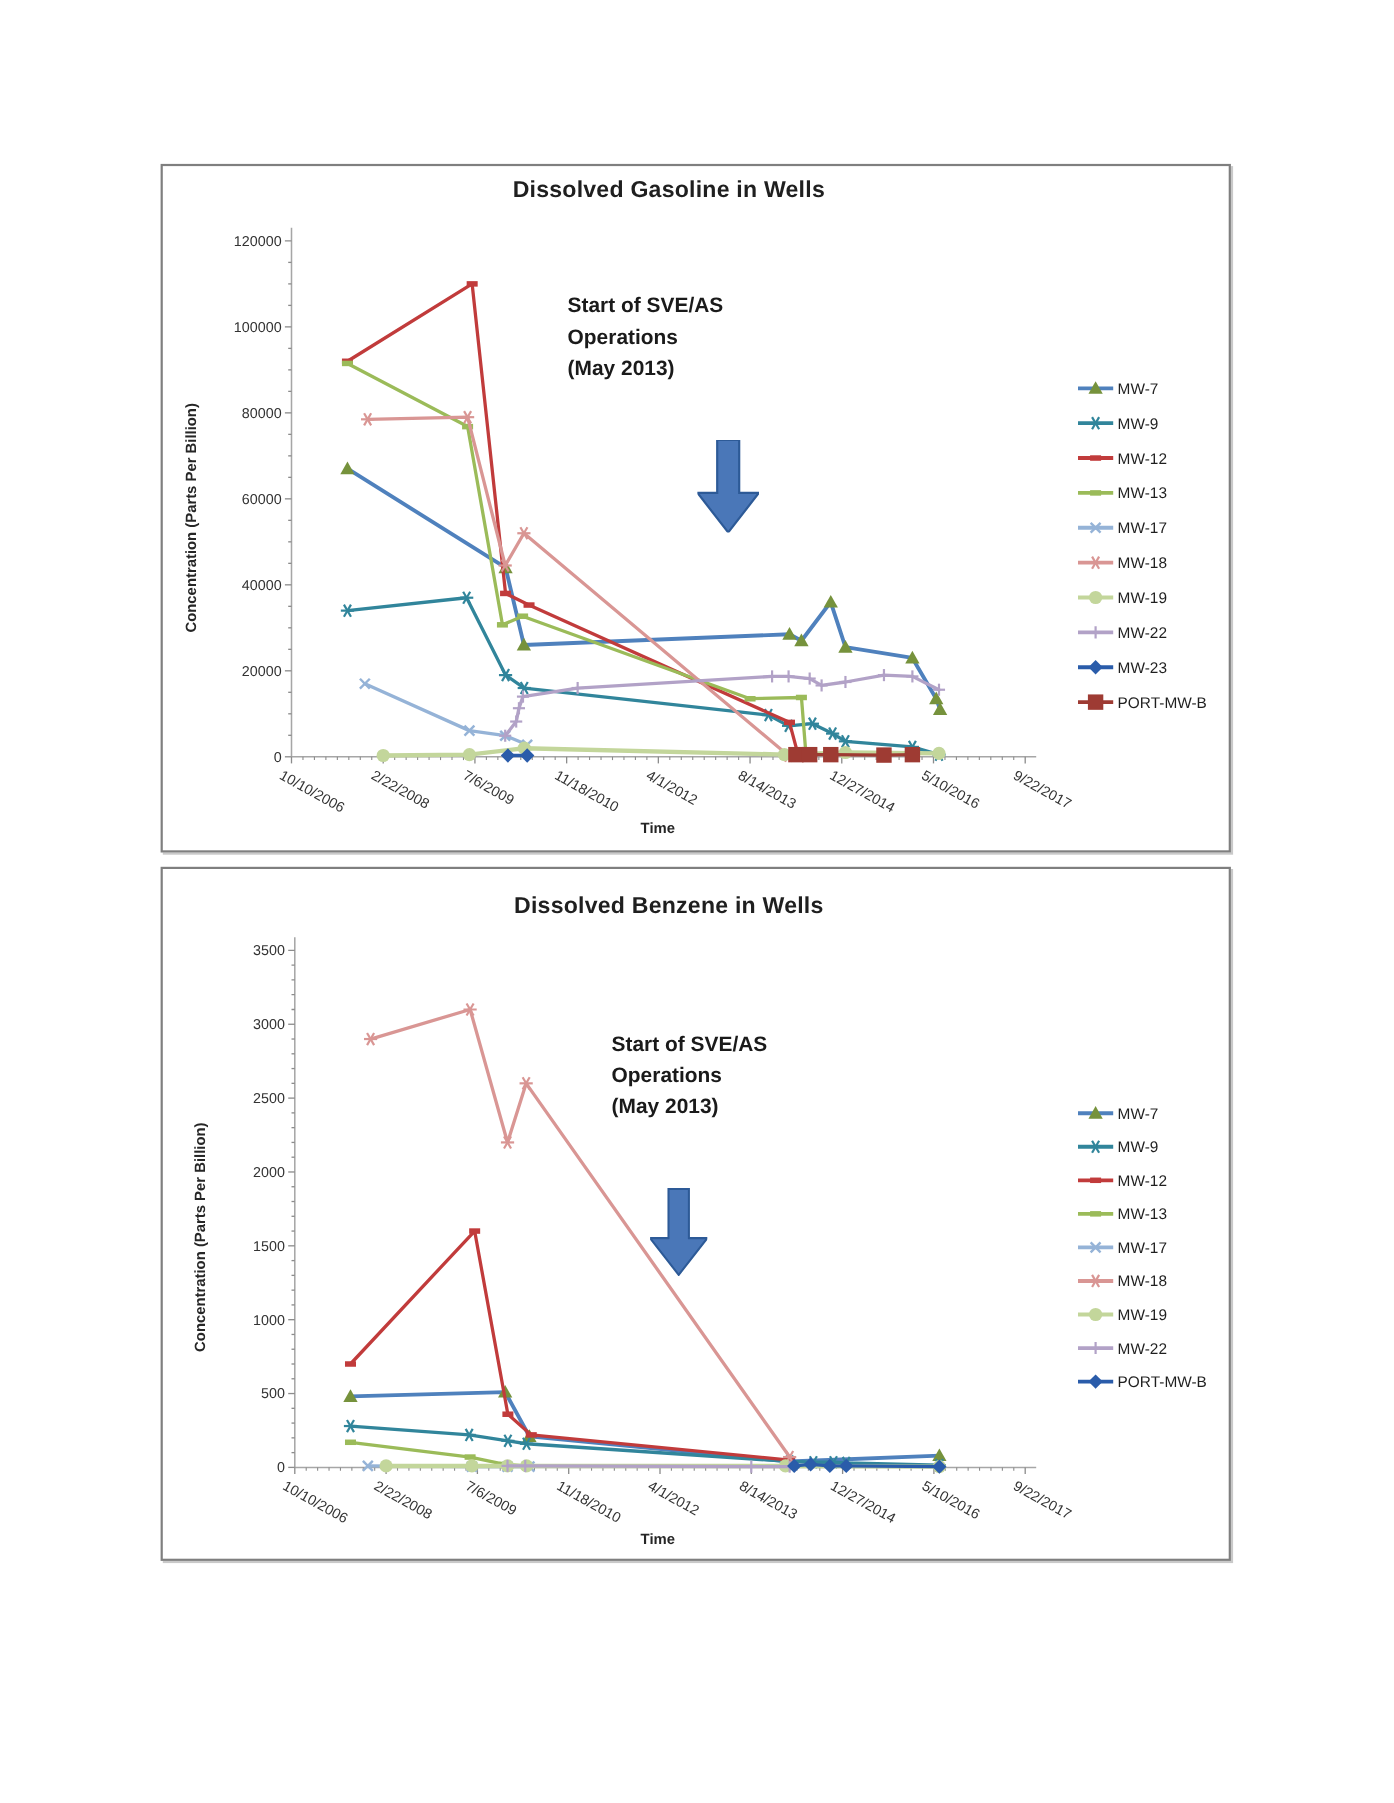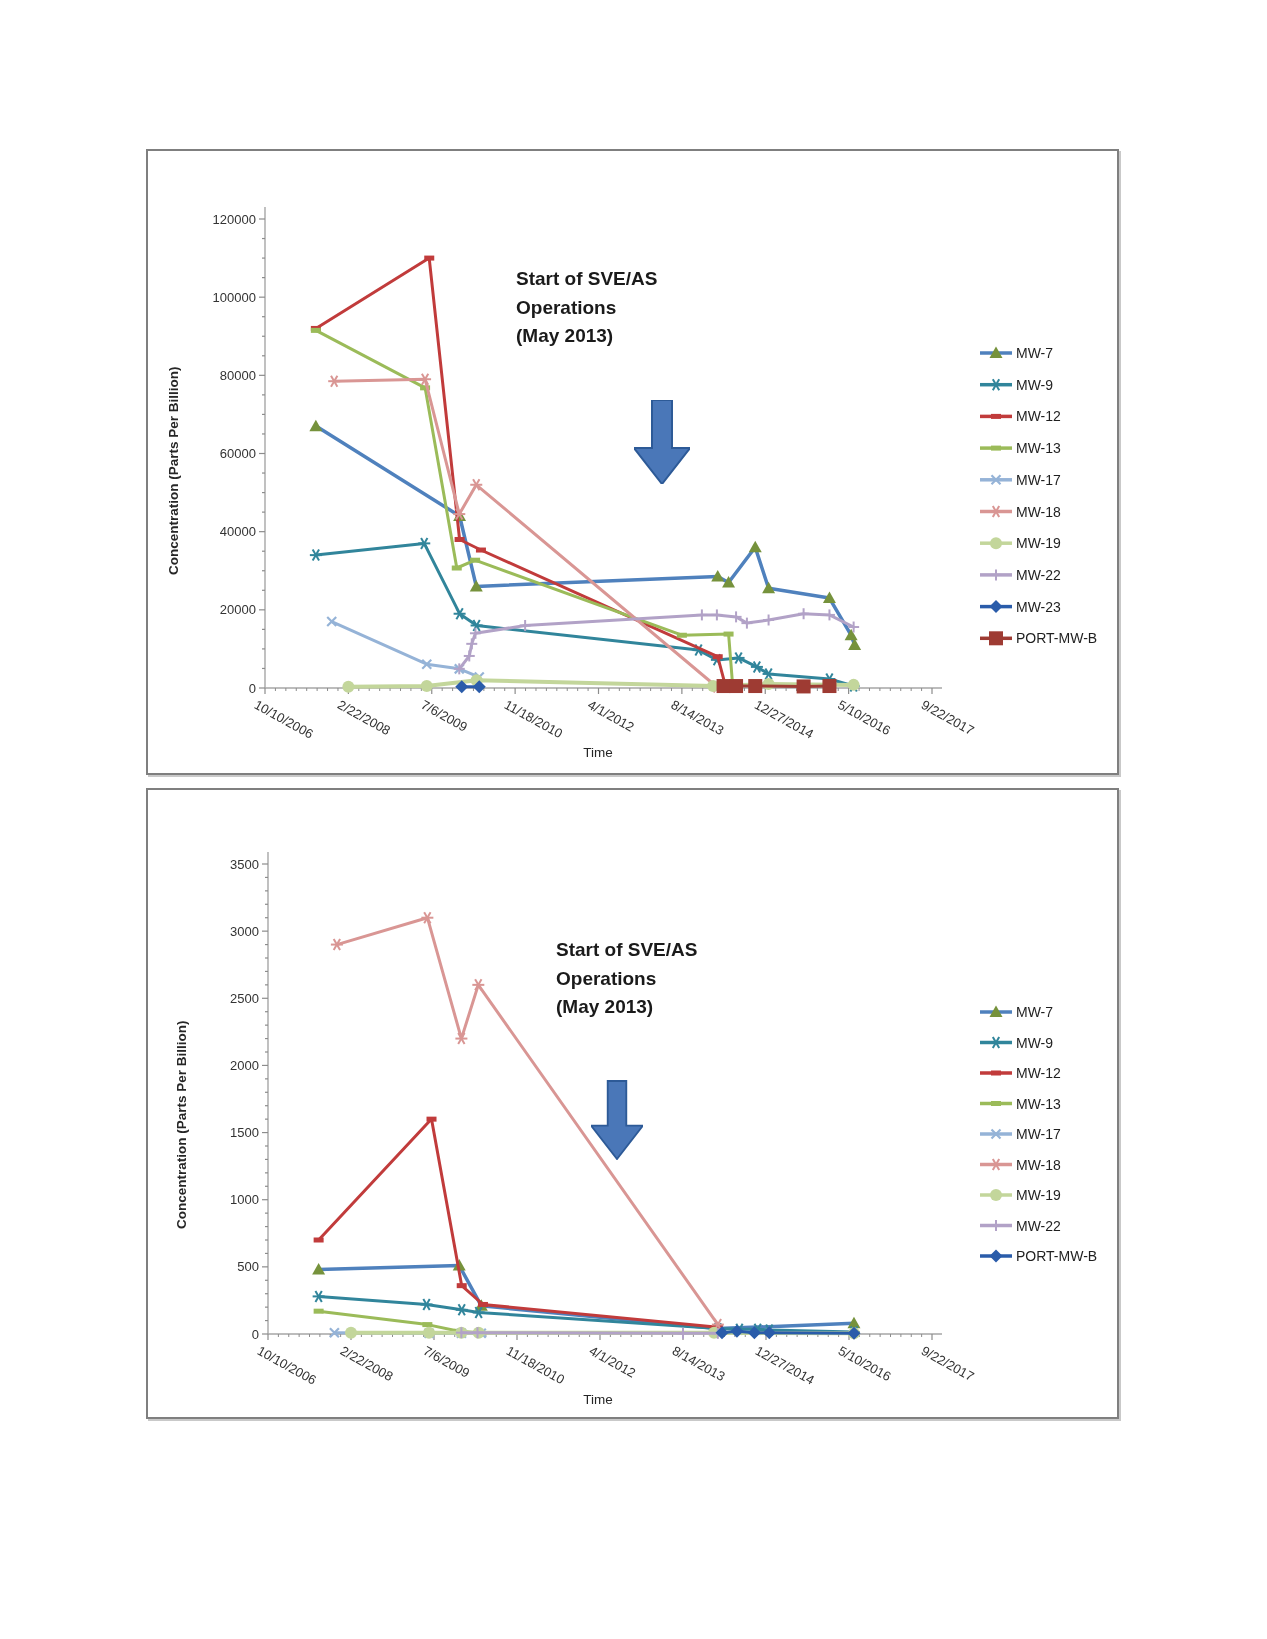--- a/index.html
+++ b/index.html
@@ -7,21 +7,21 @@
   .chart-box{position:absolute;background:#ffffff;border:2px solid #7f7f7f;
     box-shadow:2px 2px 0 #c9c9c9;}
   .chart-box svg.plot{position:absolute;left:0;top:0;}
   .chart-title{position:absolute;top:10px;left:0;width:920px;text-align:center;
     font-size:21px;font-weight:bold;color:#1f1f1f;letter-spacing:.2px;}
   .annotation{position:absolute;font-size:19px;line-height:1.5;color:#1a1a1a;
     white-space:pre-line;font-weight:bold;}
   .ytitle{position:absolute;writing-mode:vertical-rl;transform:rotate(180deg);
     font-size:13.5px;font-weight:bold;color:#262626;text-align:center;}
   .xtitle{position:absolute;width:680px;text-align:center;font-size:13.5px;
-    font-weight:normal;color:#262626;}
+    font-weight:bold;color:#262626;}
   .arrow{position:absolute;}
 </style>
 </head>
 <body>
 
 <div class="chart-box" style="left:146px;top:149px;width:969px;height:622px;">
   <svg class="plot" width="965" height="618">
       <line x1="117" y1="56" x2="117" y2="537" stroke="#a6a6a6" stroke-width="1.4"></line>
       <line x1="117" y1="537" x2="794" y2="537" stroke="#a6a6a6" stroke-width="1.4"></line>
       <line x1="111" y1="537" x2="117" y2="537" stroke="#8c8c8c" stroke-width="1.2"></line>
@@ -484,20 +484,21 @@
         <text x="868" y="460.6" font-size="14" fill="#1f1f1f">MW-23</text>
       </g>
       <g>
         <line x1="832" y1="487.3" x2="864" y2="487.3" stroke="#9e3b33" stroke-width="3.5"></line>
         <g>
           <rect x="841" y="480.3" width="14" height="14" fill="#9e3b33"></rect>
         </g>
         <text x="868" y="492.3" font-size="14" fill="#1f1f1f">PORT-MW-B</text>
       </g>
     </svg>
+  <div class="chart-title">Dissolved Gasoline in Wells</div>
   <div class="ytitle" style="left:18px;top:100px;height:440px;">Concentration (Parts Per Billion)</div>
   <div class="xtitle" style="left:110px;top:594px;">Time</div>
   <div class="annotation" style="left:368px;top:114px;">Start of SVE/AS
 Operations
 (May 2013)</div>
   <svg class="arrow" style="left:486px;top:249px;" width="56" height="84" viewBox="0 0 56 84">
     <path d="M 18 0 L 38 0 L 38 48 L 56 48 L 28 84 L 0 48 L 18 48 Z" fill="#4a77b8" stroke="#2d5a97" stroke-width="2"></path>
   </svg>
 </div>
 
@@ -890,20 +891,21 @@
         <text x="868" y="440.5" font-size="14" fill="#1f1f1f">MW-22</text>
       </g>
       <g>
         <line x1="832" y1="466" x2="864" y2="466" stroke="#2a5caa" stroke-width="3.5"></line>
         <g>
           <path d="M 848 459.5 L 854.5 466 L 848 472.5 L 841.5 466 Z" fill="#2a5caa"></path>
         </g>
         <text x="868" y="471" font-size="14" fill="#1f1f1f">PORT-MW-B</text>
       </g>
     </svg>
+  <div class="chart-title" style="top:22px;">Dissolved Benzene in Wells</div>
   <div class="ytitle" style="left:26px;top:115px;height:440px;">Concentration (Parts Per Billion)</div>
   <div class="xtitle" style="left:110px;top:602px;">Time</div>
   <div class="annotation" style="left:408px;top:146px;">Start of SVE/AS
 Operations
 (May 2013)</div>
   <svg class="arrow" style="left:443px;top:290px;" width="52" height="80" viewBox="0 0 56 84">
     <path d="M 18 0 L 38 0 L 38 48 L 56 48 L 28 84 L 0 48 L 18 48 Z" fill="#4a77b8" stroke="#2d5a97" stroke-width="2"></path>
   </svg>
 </div>
 

